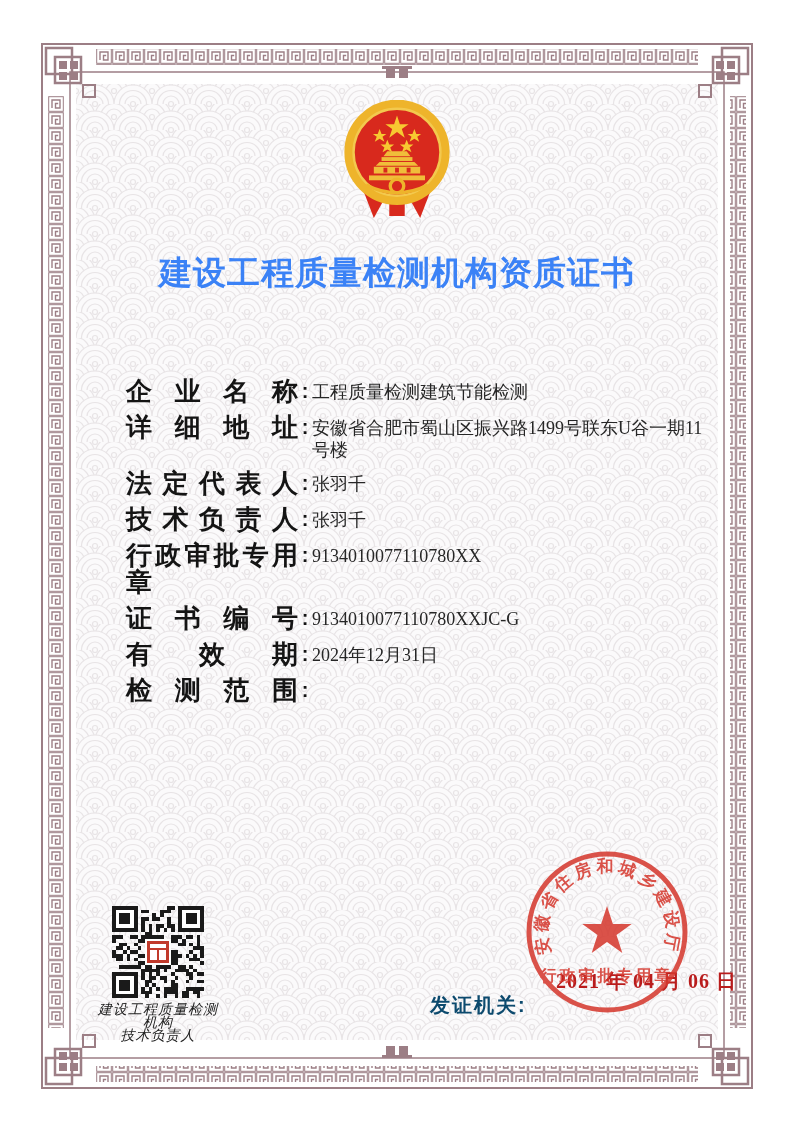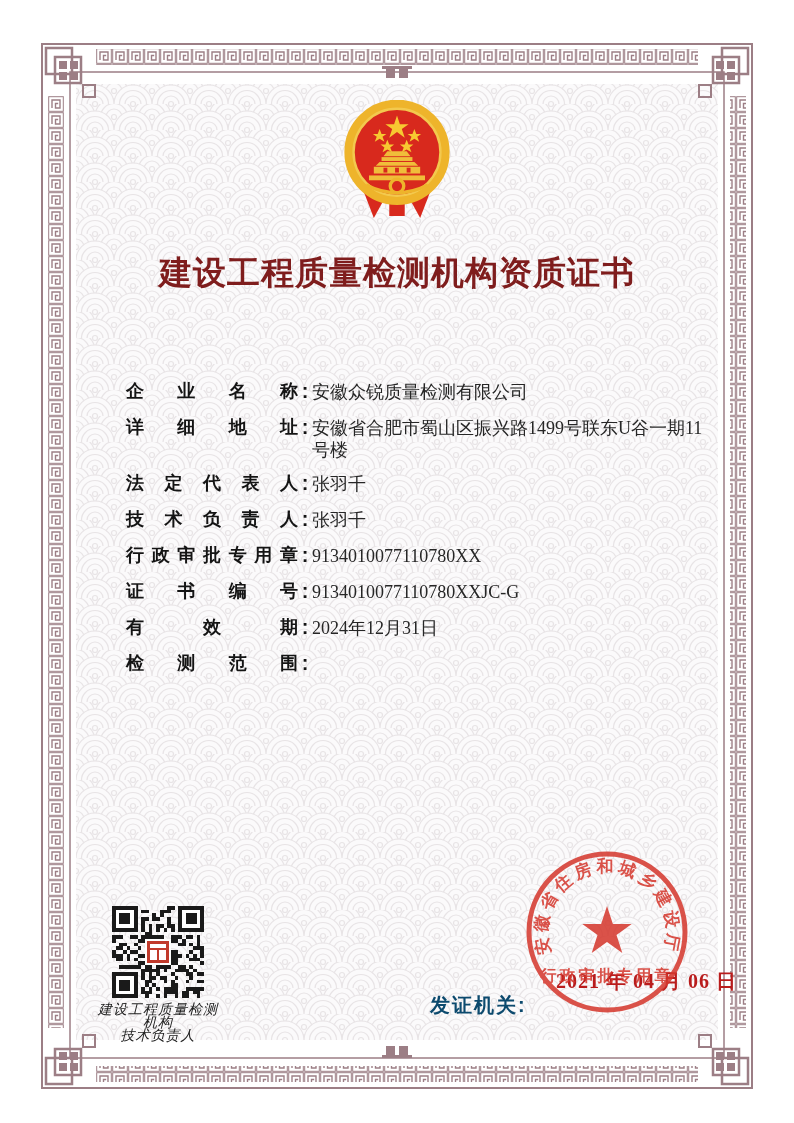--- a/index.html
+++ b/index.html
@@ -3,25 +3,25 @@
 <meta charset="utf-8">
 <style>
   html,body{margin:0;padding:0;background:#ffffff;}
   .page{position:relative;width:794px;height:1123px;background:#ffffff;overflow:hidden;
         font-family:"Liberation Sans",sans-serif;}
   .bg{position:absolute;left:0;top:0;z-index:0;}
   
   .emblem{position:absolute;left:341px;top:100px;z-index:1;}
   
   .title{position:absolute;left:0;top:251px;width:794px;text-align:center;
-         font-size:33px;font-weight:700;color:#7f1d1d;letter-spacing:1px;z-index:1;}
+         font-size:33px;font-weight:700;color:#3b82f6;letter-spacing:1px;z-index:1;}
   
   .fields{position:absolute;left:126px;top:378px;width:578px;z-index:1;}
   .row{display:flex;align-items:flex-start;margin-bottom:9px;}
-  .flabel{width:172px;flex:0 0 172px;font-size:18px;font-weight:700;color:#141414;
+  .flabel{width:172px;flex:0 0 172px;font-size:26px;font-weight:700;color:#141414;
           line-height:27px;text-align:justify;text-align-last:justify;}
   .fcolon{width:14px;flex:0 0 14px;font-size:20px;font-weight:700;color:#141414;
           line-height:26px;text-align:center;}
   .fvalue{width:392px;font-family:"Liberation Serif",serif;font-size:18px;
           color:#262626;line-height:22px;padding-top:3px;}
   
   .qrblock{position:absolute;left:92px;top:906px;width:132px;text-align:center;z-index:1;}
   .qrblock svg{display:block;margin:0 auto;}
   .qrcaption{margin-top:5px;font-family:"Liberation Serif",serif;font-style:italic;
              font-size:14px;line-height:13px;color:#222;letter-spacing:1px;}
@@ -140,21 +140,21 @@
     <circle cx="58" cy="89" r="7" fill="none" stroke="#eeb42b" stroke-width="3.5"></circle>
     <path d="M26 88 Q58 104 90 88" fill="none" stroke="#eeb42b" stroke-width="3.5"></path>
   </svg>
 
   <div class="title">建设工程质量检测机构资质证书</div>
 
   <div class="fields">
     <div class="row">
       <div class="flabel">企业名称</div>
       <div class="fcolon">:</div>
-      <div class="fvalue">安徽众锐质量检测有限公司</div>
+      <div class="fvalue">工程质量检测建筑节能检测</div>
     </div>
     <div class="row">
       <div class="flabel">详细地址</div>
       <div class="fcolon">:</div>
       <div class="fvalue">安徽省合肥市蜀山区振兴路1499号联东U谷一期11号楼</div>
     </div>
     <div class="row">
       <div class="flabel">法定代表人</div>
       <div class="fcolon">:</div>
       <div class="fvalue">张羽千</div>

